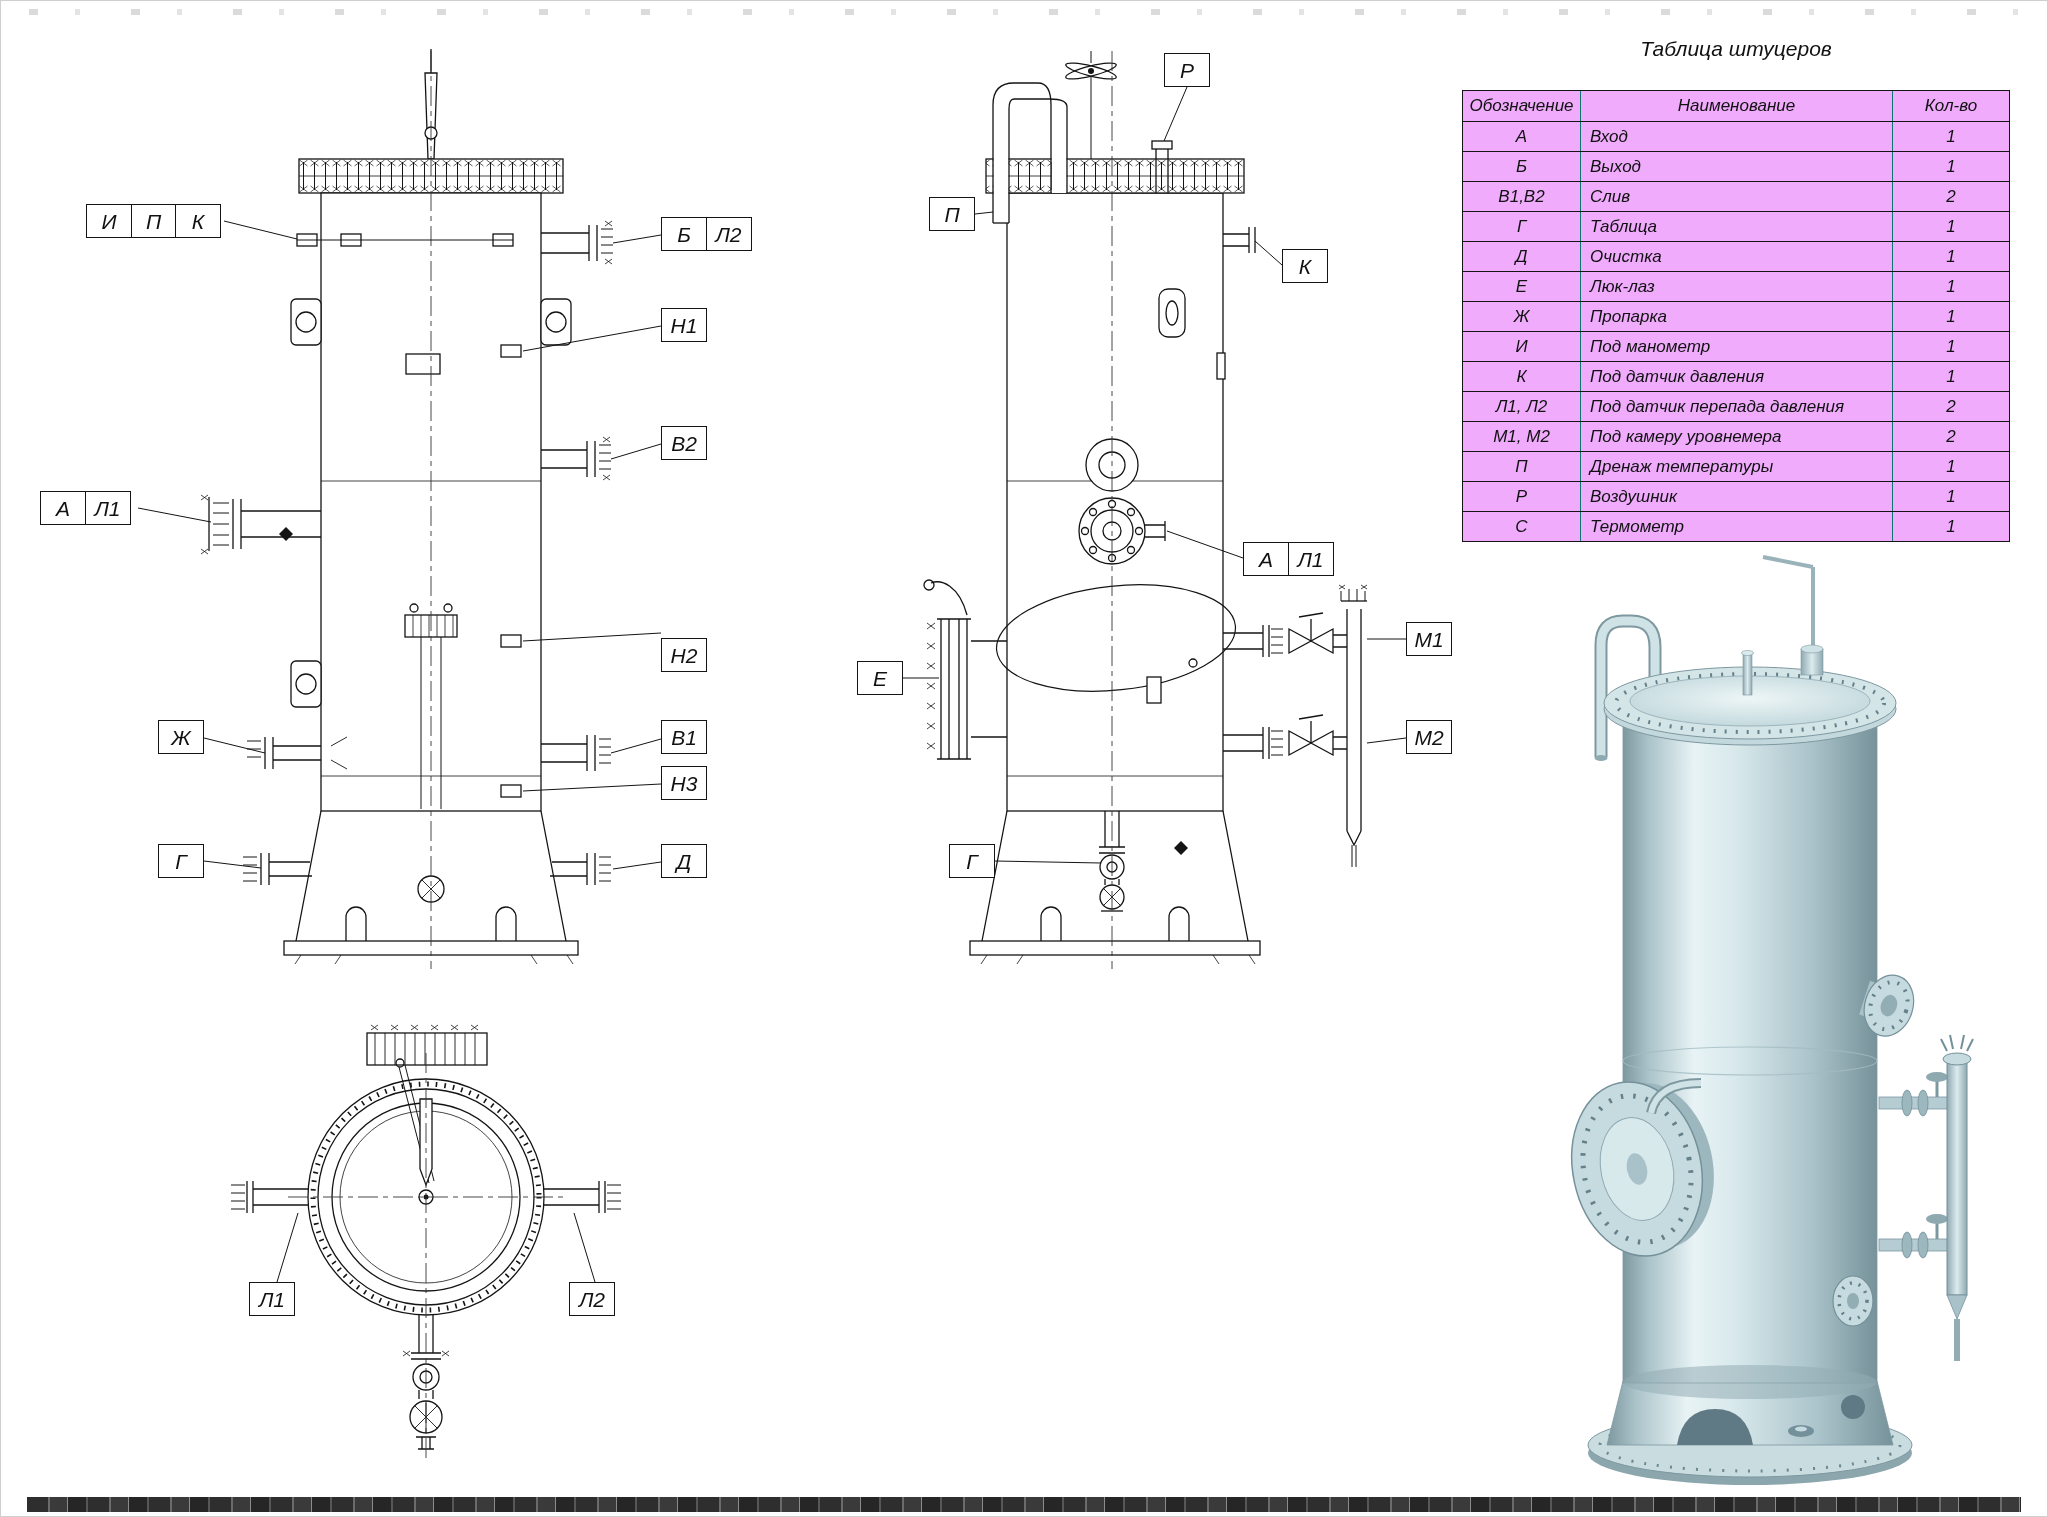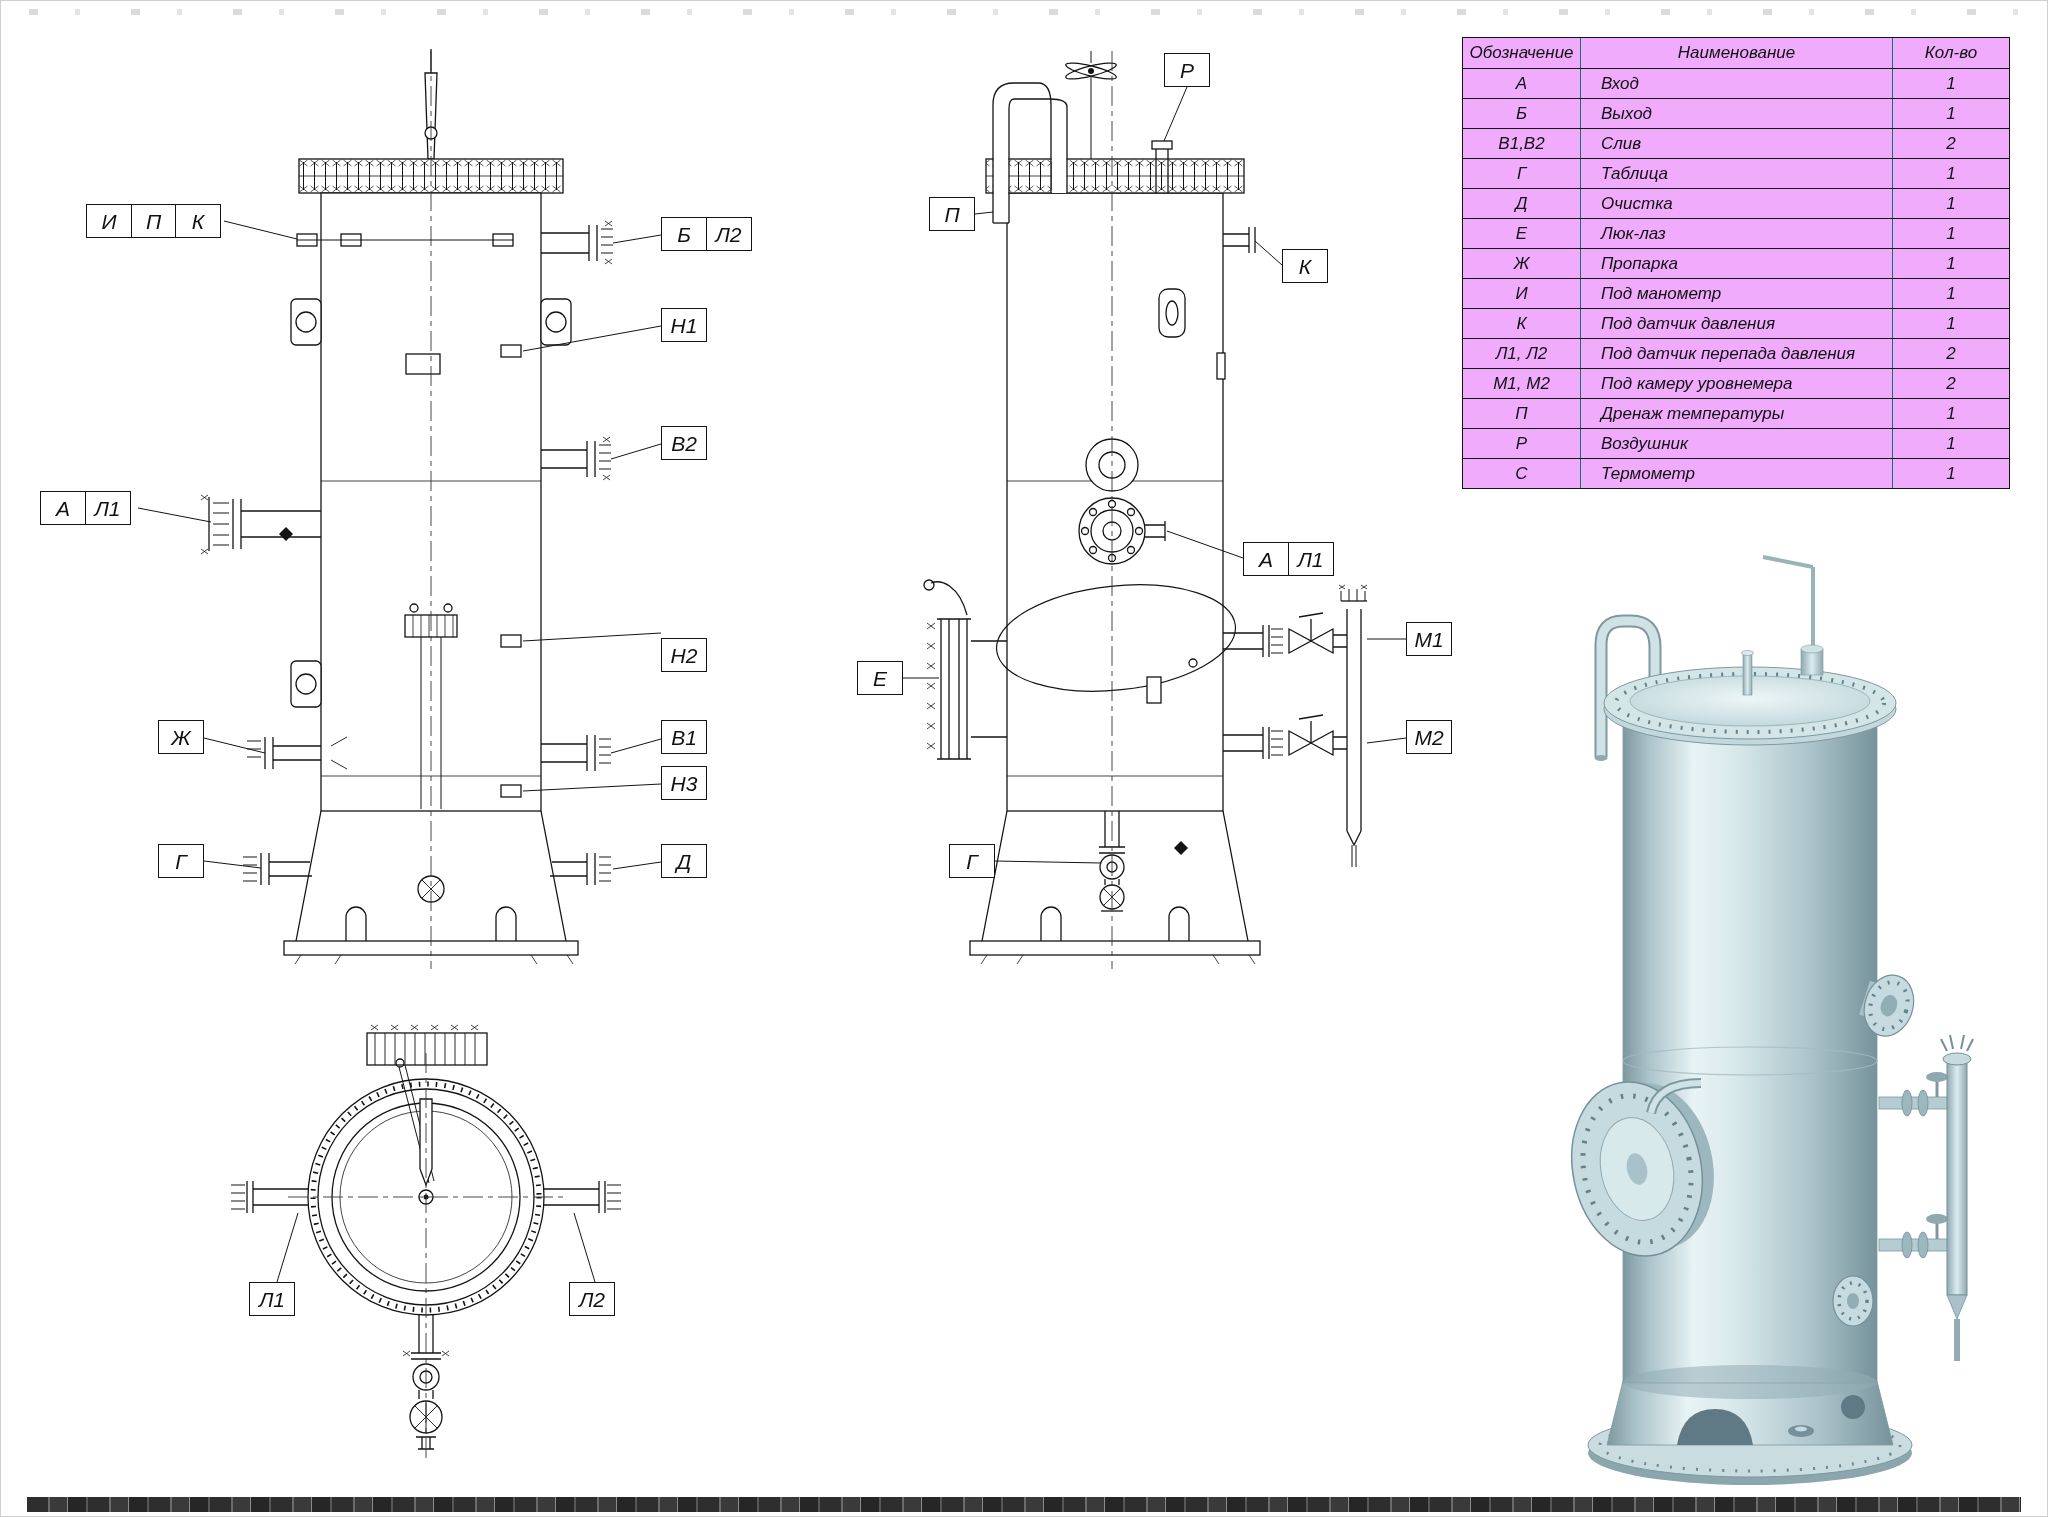--- a/index.html
+++ b/index.html
@@ -23,21 +23,21 @@
   .ttitle { text-align:center; font-style:italic; font-size:21px; height:28px; margin-bottom:25px; }
   .tgrid { border:1.4px solid #141414; background:#f0abfc; }
   .trow { display:grid; grid-template-columns:117px 312px 117px; }
   .trow + .trow { border-top:1px solid #141414; }
   .tcell {
     border-left:1px solid #0f766e; font-style:italic; font-size:17px;
     display:flex; align-items:center; justify-content:center; height:29px; overflow:hidden;
   }
   .tcell:first-child { border-left:none; }
   .thead .tcell { height:30px; }
-  .tname { justify-content:flex-start; padding-left:20px; }
+  .tname { justify-content:flex-start; padding-left:9px; }
   
   .noise-top {
     position:absolute; left:28px; right:28px; top:8px; height:6px; opacity:.55; z-index:4;
     background:repeating-linear-gradient(90deg,#bdbdbd 0 9px,transparent 9px 46px,#cdcdcd 46px 51px,transparent 51px 102px);
   }
   .noise-bottom {
     position:absolute; left:26px; right:26px; top:1496px; height:15px; z-index:4;
     background:repeating-linear-gradient(90deg,#2e2e2e 0 21px,#6b6b6b 21px 23px,#3a3a3a 23px 40px,#8b8b8b 40px 41px,#262626 41px 59px,#575757 59px 61px);
   }
 </style>
@@ -448,20 +448,21 @@
   </div>
 
   <div class="lbl" style="left:248px;top:1281px">
     <div class="box">Л1</div>
   </div>
   <div class="lbl" style="left:568px;top:1281px">
     <div class="box">Л2</div>
   </div>
 
   <div class="ntable">
+    <div class="ttitle">Таблица штуцеров</div>
     <div class="tgrid">
       <div class="trow thead">
         <div class="tcell">Обозначение</div>
         <div class="tcell">Наименование</div>
         <div class="tcell">Кол-во</div>
       </div>
       <div class="trow">
         <div class="tcell">А</div>
         <div class="tcell tname">Вход</div>
         <div class="tcell">1</div>

